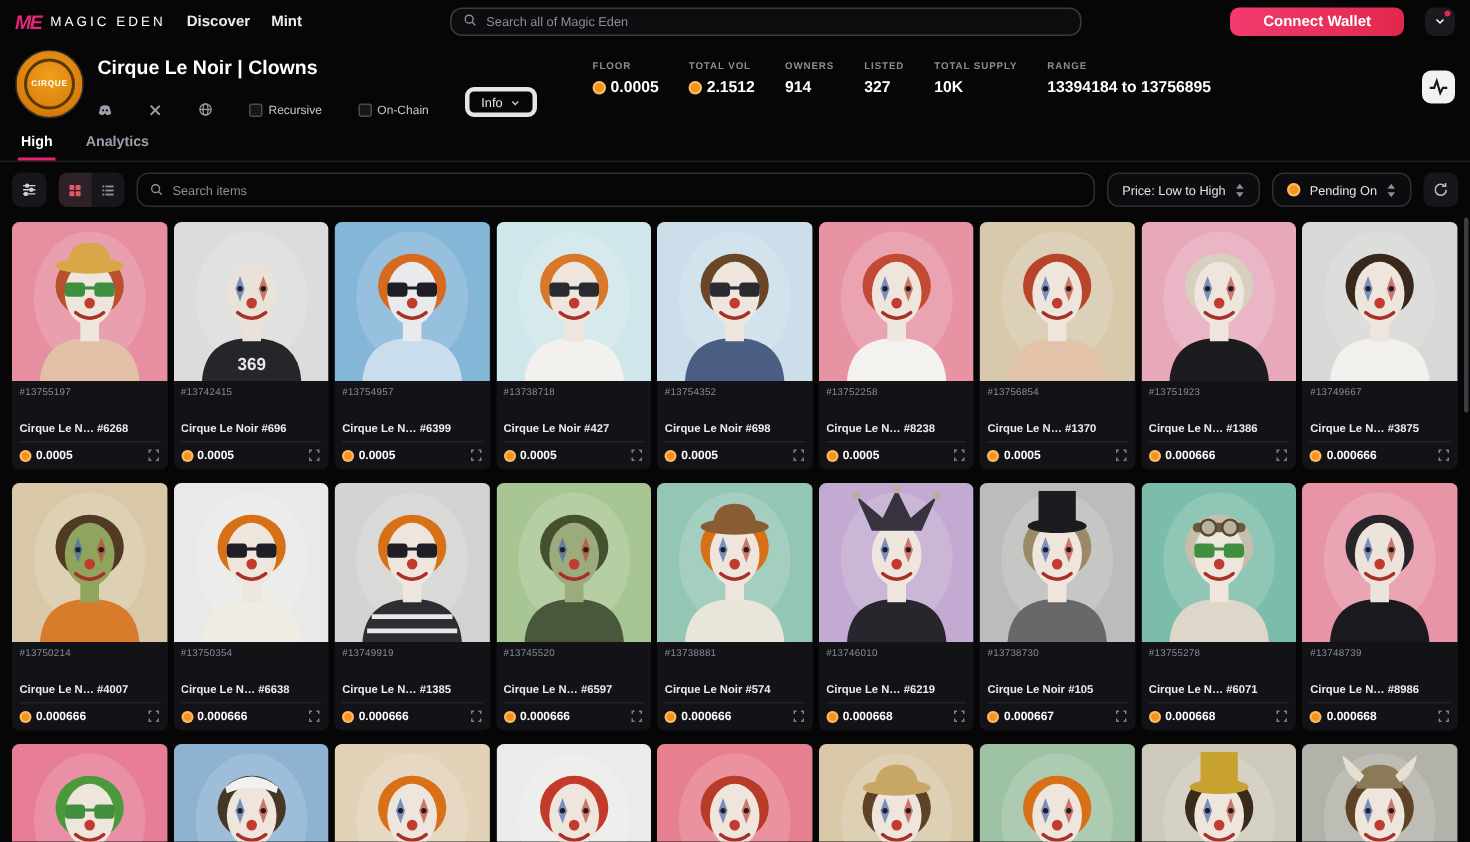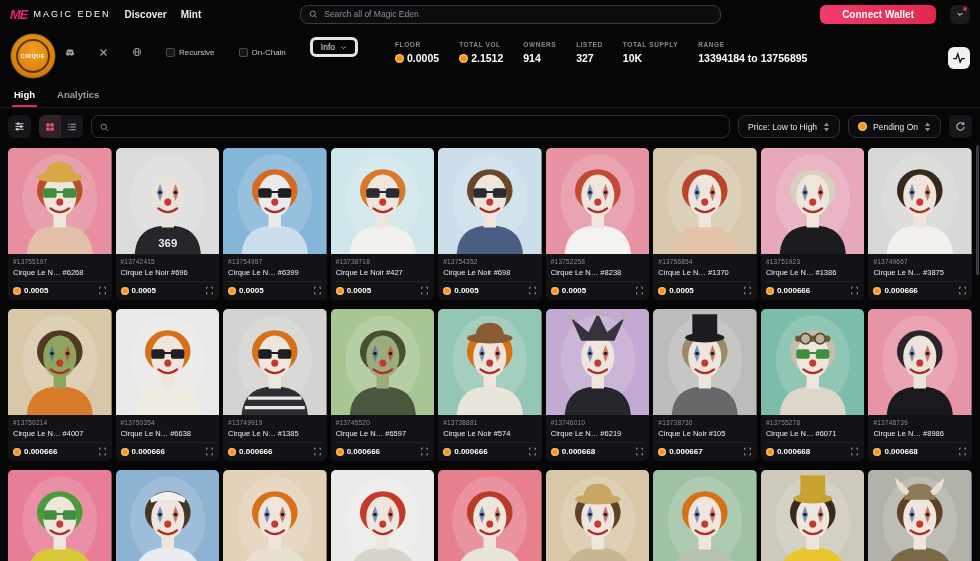--- a/index.html
+++ b/index.html
@@ -54,21 +54,21 @@
   .items-search input::placeholder{color:#8a8f98}
   .dropdown{height:23px;border:1px solid #2e2e36;border-radius:8px;display:flex;align-items:center;gap:6px;padding:0 9px;font-size:8.5px;color:#e6e6ea;cursor:pointer;flex-shrink:0;background:#0c0c0e}
 
   
   .grid{display:grid;grid-template-columns:repeat(9,1fr);column-gap:4px;row-gap:9px;padding:3px 8px 0}
   .card{background:#131317;border-radius:5px;overflow:hidden;cursor:pointer}
   .card-img{height:106px;background:#222}
   .card-img svg{width:100%;height:100%;display:block}
   .card-body{padding:4px 5px 5px}
   .card-id{font-size:6.5px;color:#878d97;letter-spacing:.2px}
-  .card-name{font-size:7.5px;color:#ececf0;font-weight:400;margin-top:3px;white-space:nowrap;overflow:hidden}
+  .card-name{font-size:7.5px;color:#ececf0;font-weight:700;margin-top:16px;white-space:nowrap;overflow:hidden}
   .card-price-row{display:flex;align-items:center;gap:3px;margin-top:4px;padding-top:4px;border-top:1px solid #222228}
   .coin-sm{width:8px;height:8px}
   .card-price{font-size:8px;font-weight:700;color:#fff}
   .scan-btn{margin-left:auto;display:flex;align-items:center;cursor:pointer}
 
   .scroll-thumb{position:absolute;right:1px;top:145px;width:3px;height:130px;border-radius:2px;background:#3c3c44}
 </style>
 </head>
 <body>
 
@@ -97,20 +97,21 @@
         <polyline points="5,9 12,16 19,9"></polyline>
       </svg>
   </div>
 </div>
 
 <div class="header">
   <div class="coll-logo">
     <div class="coll-logo-inner">CIRQUE</div>
   </div>
   <div class="coll-main">
+    <div class="coll-title">Cirque Le Noir | Clowns</div>
     <div class="meta-row">
       <span class="meta-icon">
         <svg width="10" height="9" viewBox="0 0 24 20" fill="#9aa0aa">
             <path d="M5 4 Q12 0 19 4 L22 15 Q17 19 14 17 L13 15 Q12 16 11 15 L10 17 Q7 19 2 15 Z"></path>
             <circle cx="9" cy="10" r="1.8" fill="#060607"></circle>
             <circle cx="15" cy="10" r="1.8" fill="#060607"></circle>
           </svg>
       </span>
       <span class="meta-icon">
         <svg width="9" height="9" viewBox="0 0 24 24" stroke="#9aa0aa" stroke-width="3.2">
@@ -225,20 +226,21 @@
         </svg>
     </div>
   </div>
   <div class="items-search">
     <span>
       <svg width="9" height="9" viewBox="0 0 24 24" fill="none" stroke="#8a8f98" stroke-width="2.5">
           <circle cx="10" cy="10" r="7"></circle>
           <line x1="15.5" y1="15.5" x2="21" y2="21"></line>
         </svg>
     </span>
+    <input placeholder="Search items" style="">
   </div>
   <div class="dropdown">
     <span>Price: Low to High</span>
     <svg width="7" height="10" viewBox="0 0 12 18" fill="#8a8f98">
         <path d="M6 1 L10.5 7 H1.5 Z"></path>
         <path d="M6 17 L1.5 11 H10.5 Z"></path>
       </svg>
   </div>
   <div class="dropdown">
     <span class="coin"></span>

